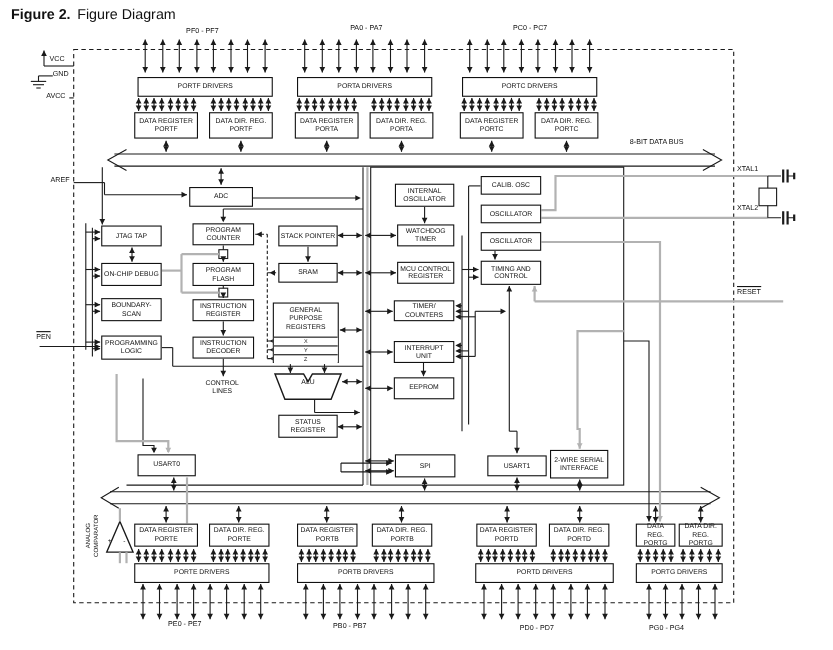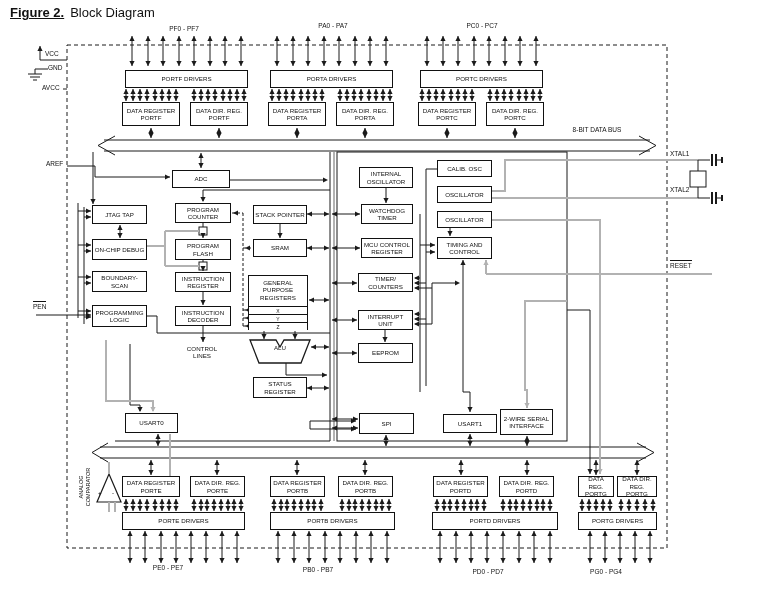--- a/index.html
+++ b/index.html
@@ -4,21 +4,21 @@
 <style>
   html,body{margin:0;padding:0;background:#fff;}
   #stage{position:relative;width:757px;height:591px;background:#fff;overflow:hidden;
          font-family:"Liberation Sans",sans-serif;color:#111;}
   #wires{position:absolute;left:0;top:0;z-index:0;}
   .bx{position:absolute;z-index:2;border:1px solid #111;background:#fff;
       display:flex;align-items:center;justify-content:center;text-align:center;
       font-size:6.2px;line-height:1.2;padding:1px;box-sizing:border-box;}
   .lbl{position:absolute;z-index:2;font-size:6.5px;line-height:1.1;text-align:center;white-space:nowrap;}
   .cap{position:absolute;z-index:2;font-size:13px;}
-  .cap b{margin-right:6px;text-decoration:underline;}
+  .cap b{margin-right:6px;}
   .over{border-top:1px solid #111;padding-top:1px;}
   .nobg{background:transparent;border:none;}
   .gprrow{position:absolute;z-index:3;border-top:1px solid #111;font-size:5px;
           text-align:center;line-height:8px;background:#fff;}
   .vtext{position:absolute;z-index:2;font-size:5.5px;line-height:1.25;text-align:center;
          transform:rotate(-90deg);white-space:nowrap;}
 </style>
 </head>
 <body>
 
@@ -756,21 +756,21 @@
       <polygon points="620,563 617.4,558 622.6,558" fill="#1a1a1a"></polygon>
       <line x1="635" y1="531" x2="635" y2="563" stroke="#1a1a1a" stroke-width="1" fill="none"></line>
       <polygon points="635,531 632.4,536 637.6,536" fill="#1a1a1a"></polygon>
       <polygon points="635,563 632.4,558 637.6,558" fill="#1a1a1a"></polygon>
       <line x1="650" y1="531" x2="650" y2="563" stroke="#1a1a1a" stroke-width="1" fill="none"></line>
       <polygon points="650,531 647.4,536 652.6,536" fill="#1a1a1a"></polygon>
       <polygon points="650,563 647.4,558 652.6,558" fill="#1a1a1a"></polygon>
     </svg>
 
   <div class="cap" style="left:10px;top:5px;">
-    <b>Figure 2.</b><span>Block Diagram</span>
+    <b>Figure 2.</b><span>Figure Diagram</span>
   </div>
 
   <div class="lbl" style="left:45px;top:50px;">VCC</div>
   <div class="lbl" style="left:48px;top:64px;">GND</div>
   <div class="lbl" style="left:42px;top:84px;">AVCC</div>
   <div class="lbl" style="left:46px;top:160px;">AREF</div>
   <div class="lbl" style="left:33px;top:303px;"><span class="over">PEN</span></div>
 
   <div class="lbl" style="left:670px;top:150px;">XTAL1</div>
   <div class="lbl" style="left:670px;top:186px;">XTAL2</div>

